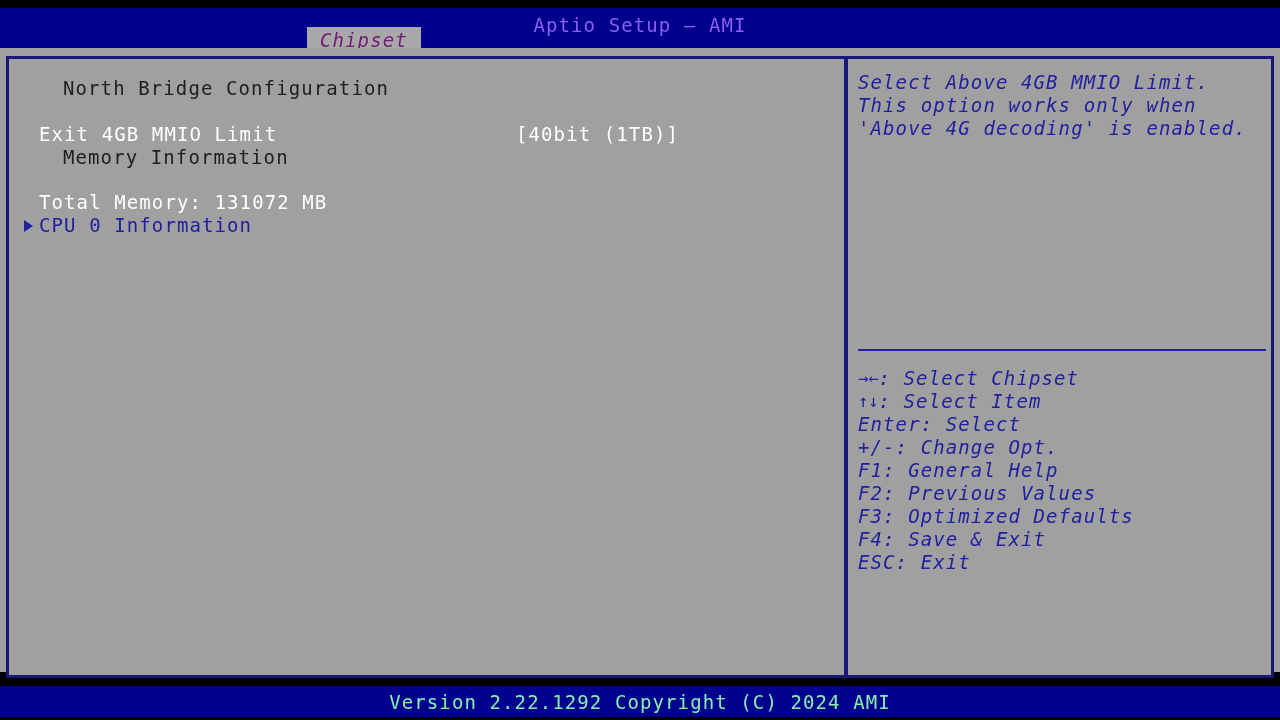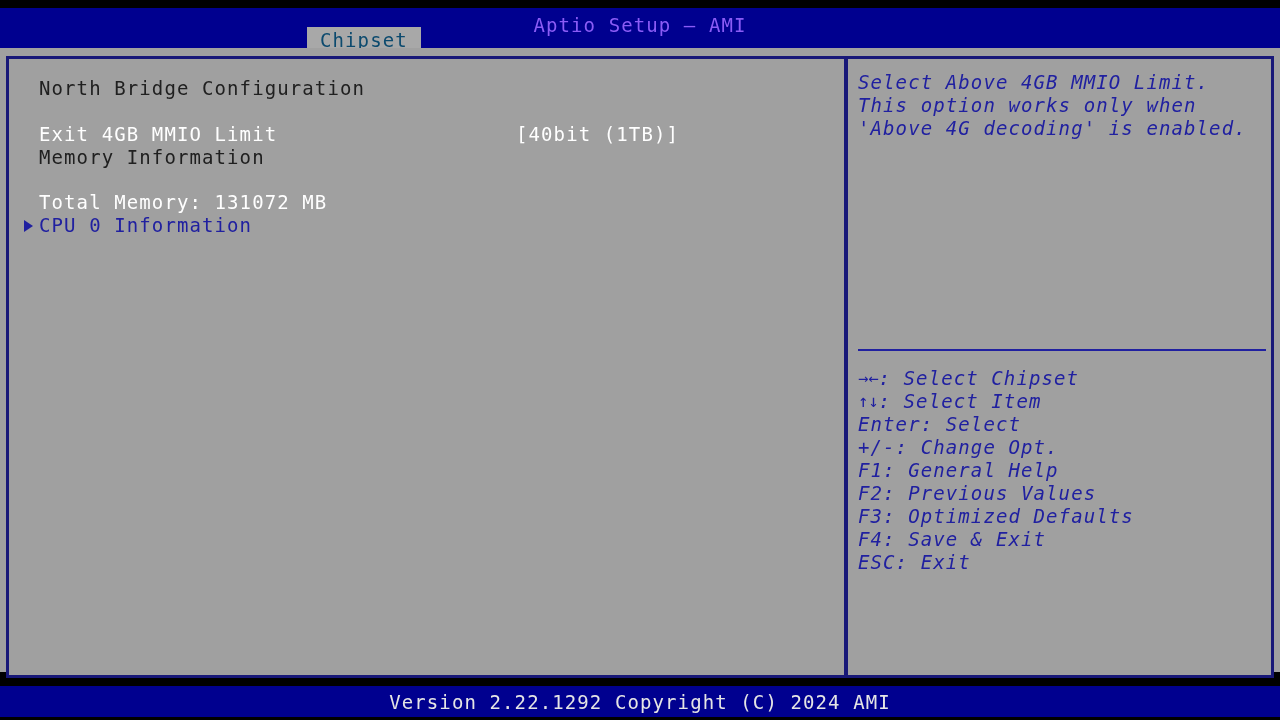--- a/index.html
+++ b/index.html
@@ -52,25 +52,26 @@
   }
   .tab {
     position: absolute;
     left: 307px;
     top: 0;
     height: 25px;
     padding: 0 13px;
     display: flex;
     align-items: center;
     background: #a8a8a8;
-    color: #0c4a6e;
+    color: #701a75;
     font-size: 19px;
     letter-spacing: 1.1px;
     white-space: pre;
     box-sizing: border-box;
+    font-style: italic;
   }
 
   
   .surface {
     position: absolute;
     left: 0;
     top: 48px;
     width: 1280px;
     height: 624px;
     background: #a0a0a0;
@@ -113,21 +114,21 @@
     height: 23px;
     display: flex;
     align-items: center;
     white-space: pre;
     font-size: 19px;
     letter-spacing: 1.1px;
   }
   .label-col { left: 27px; }
   .value-col { left: 504px; }
 
-  .t-dark  { color: #202020; }
+  .t-dark  { color: #202020; margin-left: 24px; }
   .t-white { color: #ffffff; }
   .t-blue  { color: #2020a0; }
 
   .bullet {
     position: absolute;
     left: 12px;
     top: 7px;
     width: 0;
     height: 0;
     border-top: 6px solid transparent;
@@ -188,21 +189,21 @@
     width: 1280px;
     height: 31px;
     background: #00008f;
   }
   .footer-text {
     position: absolute;
     left: 0;
     top: 5px;
     width: 1280px;
     text-align: center;
-    color: #e5e5e5;
+    color: #86efac;
     font-size: 19px;
     letter-spacing: 1.1px;
     white-space: pre;
   }
 </style>
 </head>
 <body>
 
 <div id="screen">
 

